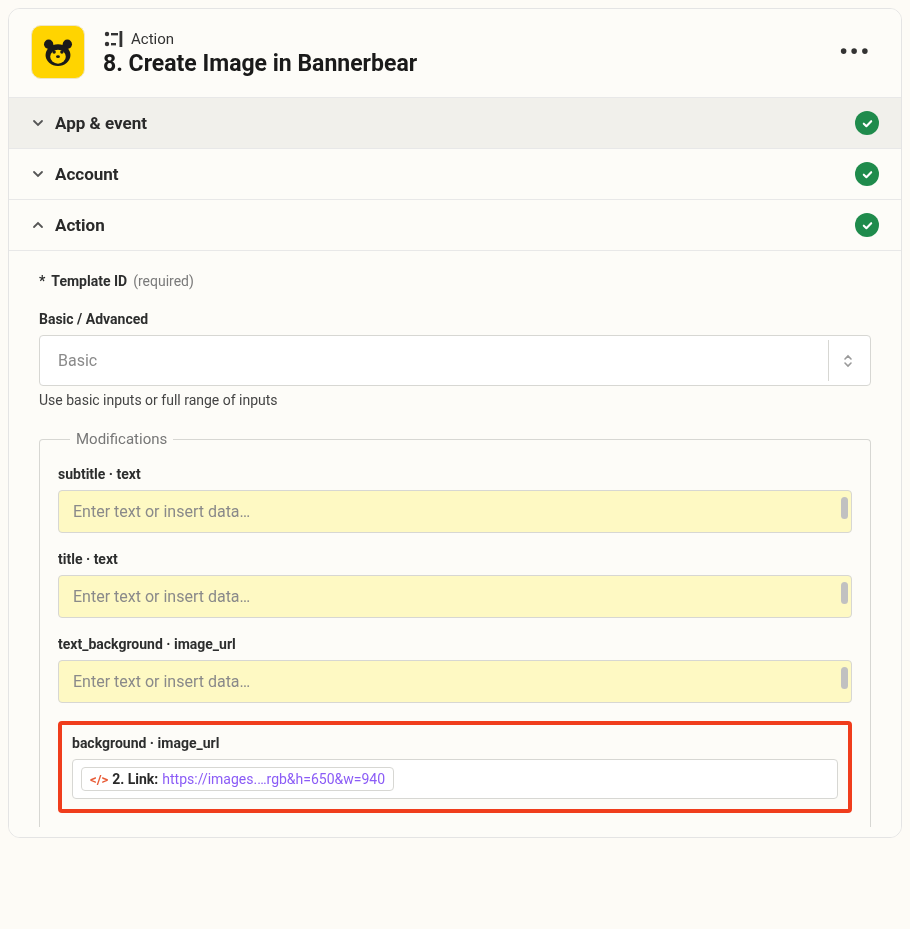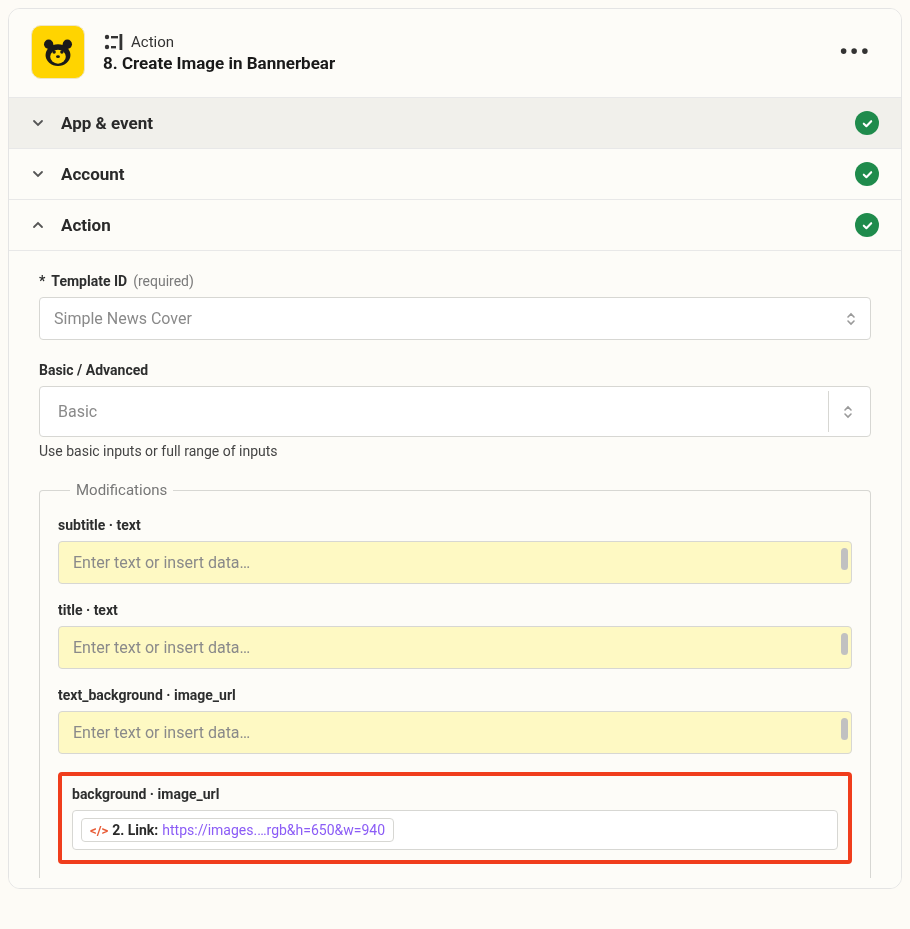--- a/index.html
+++ b/index.html
@@ -54,21 +54,21 @@
       margin-bottom: 0px;
     }
     .type-icon {
       width: 22px;
       height: 22px;
       display: flex;
       align-items: center;
       justify-content: center;
     }
     .title {
-      font-size: 17px;
+      font-size: 23px;
       font-weight: 700;
       color: #1a1a1a;
     }
     .more-btn {
       font-size: 24px;
       font-weight: 700;
       letter-spacing: 2px;
       color: #333;
       cursor: pointer;
       padding: 4px 8px;
@@ -80,21 +80,21 @@
       padding: 13px 22px;
       border-top: 1px solid #e8e8e8;
       cursor: pointer;
     }
     .section-row.shaded {
       background: #f1f0eb;
     }
     .section-left {
       display: flex;
       align-items: center;
-      gap: 16px;
+      gap: 10px;
     }
     .chevron {
       width: 14px;
       height: 14px;
       display: inline-flex;
       align-items: center;
       justify-content: center;
       color: #555;
     }
     .section-title {
@@ -342,29 +342,20 @@
   </div>
 
   <div class="action-body">
 
     <div class="field-block">
       <div class="field-label">
         <span>*</span>
         <span>Template ID</span>
         <span class="req">(required)</span>
       </div>
-      <div class="select-box">
-        <span>Simple News Cover</span>
-        <span class="sort-caret">
-          <svg width="10" height="14" viewBox="0 0 10 14">
-              <path d="M2 5 L5 2 L8 5" stroke="#9a9a9a" stroke-width="1.6" fill="none" stroke-linecap="round"></path>
-              <path d="M2 9 L5 12 L8 9" stroke="#9a9a9a" stroke-width="1.6" fill="none" stroke-linecap="round"></path>
-            </svg>
-        </span>
-      </div>
     </div>
 
     <div class="field-block">
       <div class="field-label">
         <span>Basic / Advanced</span>
       </div>
       <div class="select-box split">
         <span class="sel-text">Basic</span>
         <span class="sel-caret">
           <svg width="10" height="14" viewBox="0 0 10 14">

